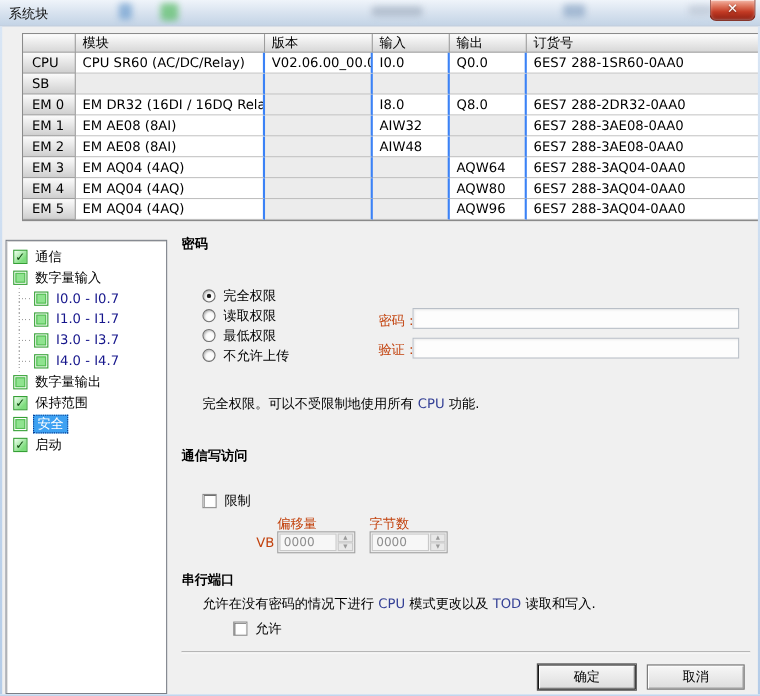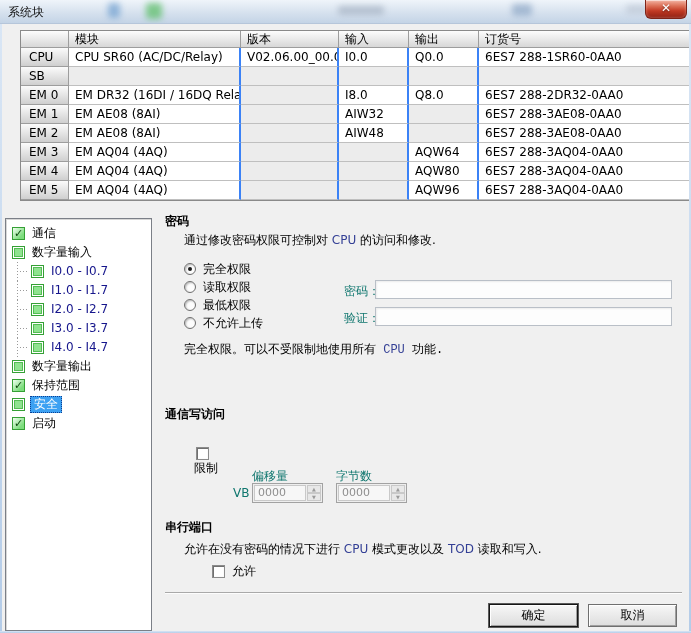--- a/index.html
+++ b/index.html
@@ -61,21 +61,21 @@
   .gbox.chk { background:linear-gradient(135deg,#f2fff2 0%,#7ddd7d 75%);
     color:#0c470c; font-size:11px; font-weight:bold; line-height:11px; text-align:center; }
   .tlabel { padding:0 2px; line-height:15px; white-space:nowrap;text-align:center; }
   .tlabel.sub { color:#16168c; }
   .tlabel.sel { background:#3da1f2; color:#fff; border:1px dotted #0b3d91; padding:0 3px; }
 
   
   .sec-title { position:absolute; font-weight:bold; white-space:nowrap; }
   .desc { position:absolute; white-space:nowrap; }
   .kw { color:#333f95; }
-  .dis-label { position:absolute; color:#0f766e; white-space:nowrap; }
+  .dis-label { position:absolute; color:#c2410c; white-space:nowrap; }
 
   
   #radio-group { position:absolute; left:184px; top:260px; }
   .radio-row { display:flex; align-items:center; height:18px; cursor:default; }
   .radio { width:12px; height:12px; border-radius:50%; border:1px solid #6e6e6e; background:#fdfdfd;
     margin-right:7px; position:relative; box-shadow:inset 1px 1px 2px rgba(0,0,0,.28); flex:0 0 12px; }
   .radio.on::after { content:""; position:absolute; left:3px; top:3px; width:4px; height:4px;
     border-radius:50%; background:#1a1a1a; }
 
   
@@ -199,25 +199,20 @@
         <span class="tlabel sub">I0.0 - I0.7</span>
       </div>
       <div class="titem">
         <span class="conn"></span>
         <span class="gbox"></span>
         <span class="tlabel sub">I1.0 - I1.7</span>
       </div>
       <div class="titem">
         <span class="conn"></span>
         <span class="gbox"></span>
-        <span class="tlabel sub">I2.0 - I2.7</span>
-      </div>
-      <div class="titem">
-        <span class="conn"></span>
-        <span class="gbox"></span>
         <span class="tlabel sub">I3.0 - I3.7</span>
       </div>
       <div class="titem">
         <span class="conn"></span>
         <span class="gbox"></span>
         <span class="tlabel sub">I4.0 - I4.7</span>
       </div>
       <div class="titem">
         <span class="gbox"></span>
         <span class="tlabel">数字量输出</span>
@@ -230,21 +225,20 @@
         <span class="gbox"></span>
         <span class="tlabel sel">安全</span>
       </div>
       <div class="titem">
         <span class="gbox chk">✓</span>
         <span class="tlabel">启动</span>
       </div>
     </div>
 
   <div class="sec-title" style="left:165px; top:213px;">密码</div>
-  <div class="desc" style="left:184px; top:232px;"><span>通过修改密码权限可控制对 </span><span class="kw">CPU</span><span> 的访问和修改.</span></div>
   <div id="radio-group">
       <div class="radio-row">
         <span class="radio on"></span>
         <span>完全权限</span>
       </div>
       <div class="radio-row">
         <span class="radio"></span>
         <span>读取权限</span>
       </div>
       <div class="radio-row">
@@ -253,24 +247,24 @@
       </div>
       <div class="radio-row">
         <span class="radio"></span>
         <span>不允许上传</span>
       </div>
     </div>
   <div class="dis-label" style="left:344px; top:283px;">密码：</div>
   <input class="field" id="f-pass" type="text" value="" style="">
   <div class="dis-label" style="left:344px; top:310px;">验证：</div>
   <input class="field" id="f-verify" type="text" value="" style="">
-  <div class="desc" style="left:184px; top:341px;font-family:Liberation Mono, monospace;"><span>完全权限。可以不受限制地使用所有 </span><span class="kw">CPU</span><span> 功能.</span></div>
+  <div class="desc" style="left:184px; top:359px;"><span>完全权限。可以不受限制地使用所有 </span><span class="kw">CPU</span><span> 功能.</span></div>
 
   <div class="sec-title" style="left:165px; top:406px;">通信写访问</div>
-  <div class="cbx-row" style="left:194px; top:447px;flex-direction:column;">
+  <div class="cbx-row" style="left:184px; top:447px;">
     <span class="cbx"></span>
     <span>限制</span>
   </div>
   <div class="dis-label" style="left:252px; top:468px;font-family:Liberation Serif, serif;">偏移量</div>
   <div class="dis-label" style="left:336px; top:468px;">字节数</div>
   <div class="dis-label" style="left:233px; top:486px;">VB</div>
   <div class="spin" id="s-offset">
     <span class="val">0000</span>
     <span class="btns">
       <span class="sb">▲</span>

